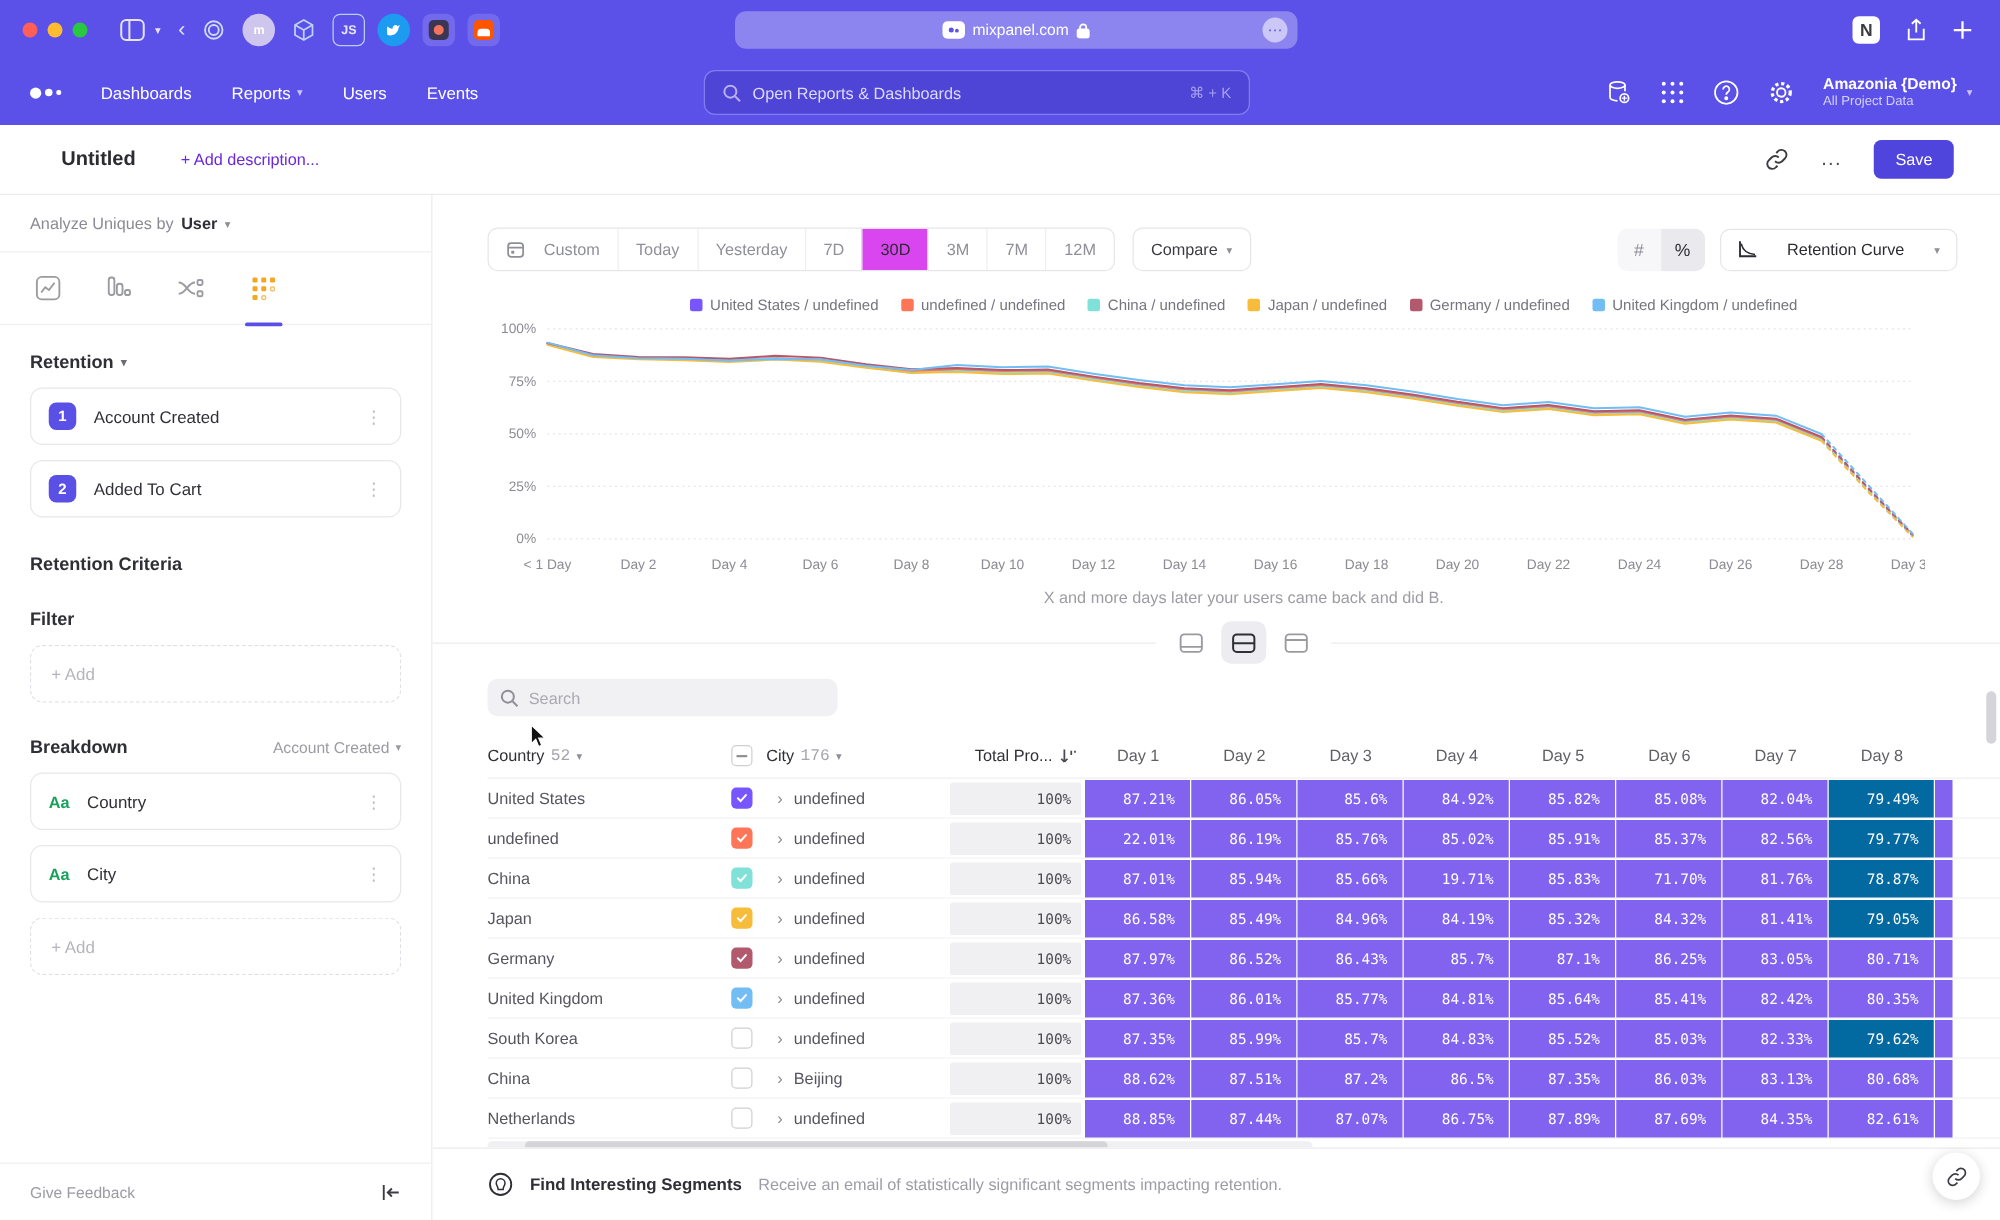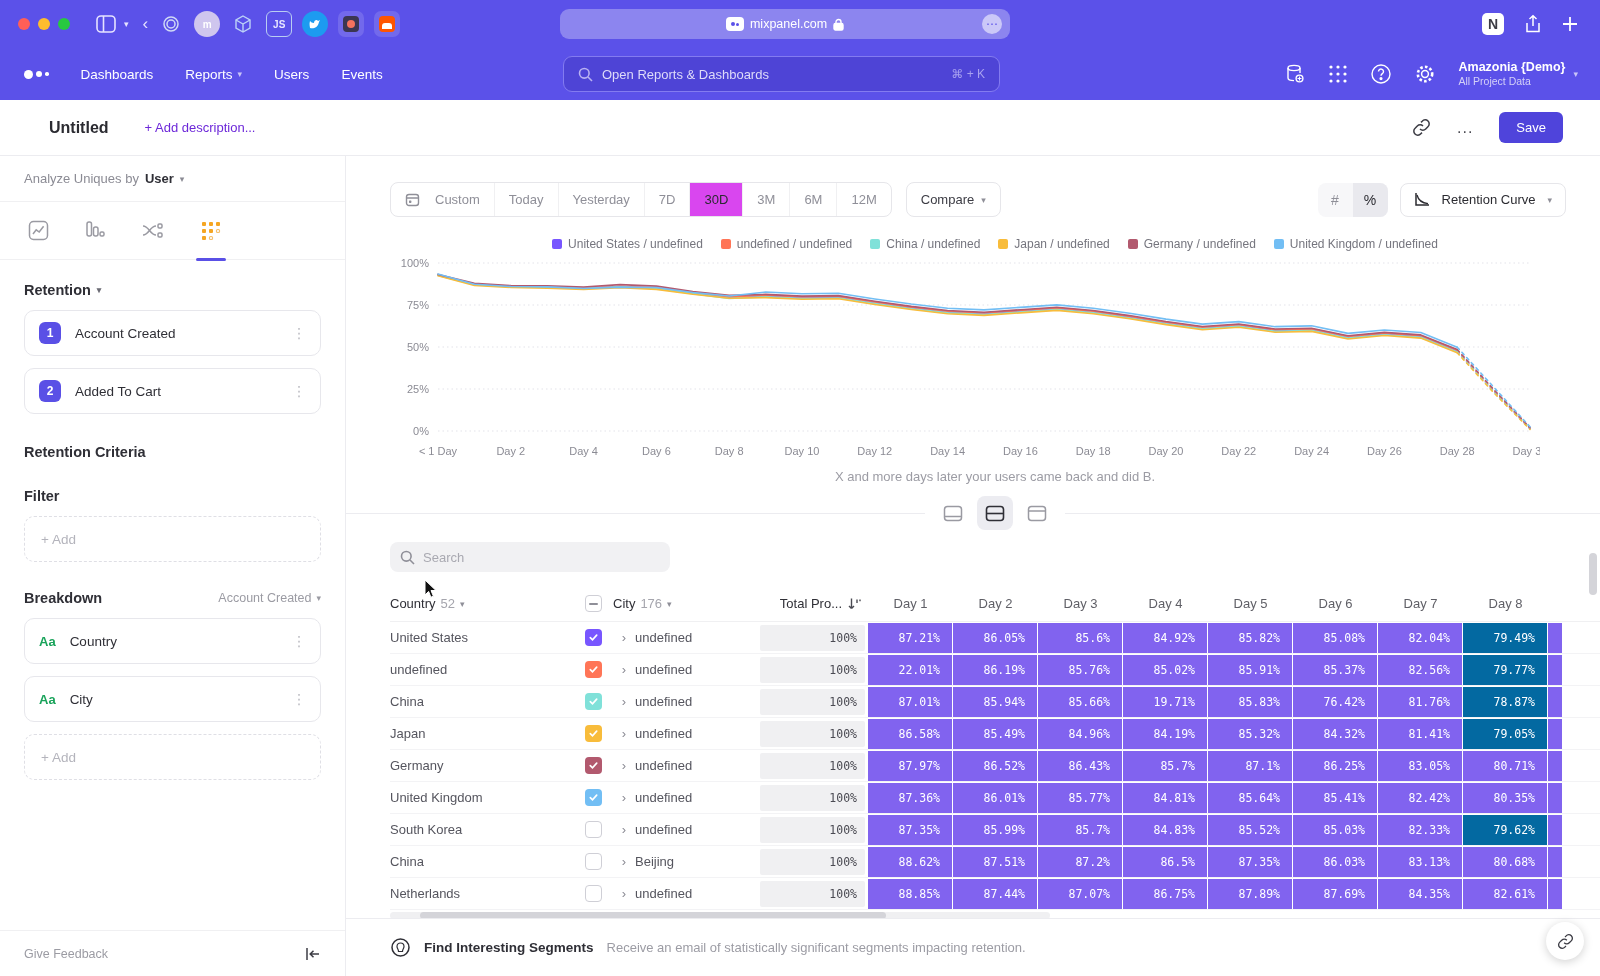--- a/index.html
+++ b/index.html
@@ -6,21 +6,21 @@
   html,body { width:1600px; height:976px; overflow:hidden; }
   body { font-family:"Liberation Sans", sans-serif; background:#fff; position:relative; }
 
   
   .chrome { height:48px; background:#5b51e9; display:flex; align-items:center; position:relative; }
   .traffic { display:flex; gap:8px; margin-left:18px; }
   .dot { width:12px; height:12px; border-radius:50%; }
   .chrome-ic { margin-left:16px; display:flex; align-items:center; color:#e6e3ff; }
   .ext { width:26px; height:26px; border-radius:7px; display:flex; align-items:center; justify-content:center; margin-left:10px; font-size:10px; font-weight:bold; color:#e8e6ff; }
   .ext.tile { background:rgba(255,255,255,.14); }
-  .urlbar { position:absolute; left:560px; top:9px; width:450px; height:30px; border-radius:9px; background:rgba(255,255,255,.30); display:flex; align-items:center; justify-content:center; color:#fff; font-size:12.5px; gap:6px; }
+  .urlbar { position:absolute; left:588px; top:9px; width:450px; height:30px; border-radius:9px; background:rgba(255,255,255,.30); display:flex; align-items:center; justify-content:center; color:#fff; font-size:12.5px; gap:6px; }
   .url-fav { width:18px; height:14px; background:#fff; border-radius:4px; display:flex; align-items:center; justify-content:center; gap:1.5px; }
   .url-fav i { width:4px; height:4px; border-radius:50%; background:#5b51e9; display:block; }
   .url-fav i+i { width:3px; height:3px; }
   .url-more { position:absolute; right:8px; top:5px; width:20px; height:20px; border-radius:50%; background:rgba(255,255,255,.55); color:#5b51e9; display:flex; align-items:center; justify-content:center; font-size:12px; }
   .chrome-right { margin-left:auto; display:flex; align-items:center; gap:20px; margin-right:22px; color:#fff; }
   .notion { width:22px; height:22px; background:#fff; border-radius:5px; color:#3c3c44; font-weight:bold; font-size:14px; display:flex; align-items:center; justify-content:center; }
 
   
   .nav { height:52px; background:#5b51e9; display:flex; align-items:center; position:relative; color:#fff; }
   .logo { margin-left:24px; display:flex; align-items:center; gap:3px; }
@@ -70,42 +70,42 @@
   .controls { margin-top:26px; display:flex; align-items:center; padding-right:34px; }
   .range-group { display:flex; border:1px solid #e6e6ea; border-radius:8px; overflow:hidden; background:#fff; }
   .range-btn { padding:9px 14px; font-size:13px; color:#8f8f98; display:flex; align-items:center; gap:7px; border-left:1px solid #f0f0f2; }
   .range-btn:first-child { border-left:none;gap:15px; }
   .range-btn.active { background:#d946ef; color:#2b2b31; }
   .compare-btn { margin-left:14px; border:1px solid #e6e6ea; border-radius:8px; padding:9px 14px; font-size:13px; color:#3c3c44; display:flex; align-items:center; gap:7px; }
   .right-controls { margin-left:auto; display:flex; align-items:center; gap:12px; }
   .hashpct { display:flex; border-radius:8px; overflow:hidden; background:#f7f7f9; }
   .hp-btn { width:35px; height:34px; display:flex; align-items:center; justify-content:center; font-size:14px; color:#8f8f98; }
   .hp-btn.active { background:#e9e9ee; color:#2b2b31; }
-  .ctype-btn { border:1px solid #e6e6ea; border-radius:8px; height:34px; padding:0 13px; display:flex; align-items:center; gap:12px; font-size:13px; color:#2b2b31; background:#fff; }
+  .ctype-btn { border:1px solid #e6e6ea; border-radius:8px; height:34px; padding:0 13px; display:flex; align-items:center; gap:24px; font-size:13px; color:#2b2b31; background:#fff; }
 
   .legend { margin-top:20px; display:flex; justify-content:center; gap:18px; font-size:12px; color:#75757e; }
   .legend-item { display:flex; align-items:center; gap:6px; }
   .sw { width:10px; height:10px; border-radius:2px; display:block; }
 
   .chart-wrap { margin-top:2px; }
   .caption { text-align:center; color:#9c9ca4; font-size:13px; margin-top:0px; }
 
   .split-divider { position:relative; height:40px; margin-top:10px; }
   .split-divider .line { position:absolute; left:-44px; right:0; top:19px; border-top:1px solid #ececf0; }
   .layout-toggles { position:absolute; left:50%; transform:translateX(-50%); top:2px; background:#fff; padding:0 10px; display:flex; gap:6px; }
   .lt-btn { width:36px; height:34px; border-radius:8px; display:flex; align-items:center; justify-content:center; }
   .lt-btn.active { background:#ececf1; }
 
   
   .search-box { width:280px; height:30px; border-radius:8px; background:#f1f1f3; display:flex; align-items:center; padding:0 10px; gap:8px; margin-top:8px; }
   .search-box .ph { color:#a9a9b1; font-size:13px; }
   .grid { display:grid; grid-template-columns:195px 28px 22px 125px 108px repeat(8,85px) 14px; align-items:center; }
   .tbl-head { height:36px; font-size:13px; color:#2f2f36; margin-top:14px; border-bottom:1px solid #f0f0f2; }
   .tbl-head .dayh { text-align:center; color:#5f5f66; }
-  .muted { color:#a5a5ad; }
+  .muted { color:#a5a5ad;font-family:Liberation Mono, monospace; }
   .colhead { display:flex; align-items:center; gap:5px; }
   .tbl-row { height:32px; border-bottom:1px solid #f3f3f5; font-size:13px; color:#55555e; }
   .cb { width:17px; height:17px; border-radius:4px; display:flex; align-items:center; justify-content:center; }
   .cb.un { border:1.5px solid #cfcfd6; background:#fff; }
   .rowchev { color:#8b8b94; font-size:13px; text-align:center; }
   .total-bar { background:#f0f0f2; border-radius:2px; height:26px; display:flex; align-items:center; justify-content:flex-end; padding-right:8px; margin-right:3px; font-family:"DejaVu Sans Mono", monospace; font-size:11.5px; color:#4a4a52; }
   .day-cell { height:30px; margin-right:1px; background:#8163ef; color:#fff; display:flex; align-items:center; justify-content:flex-end; padding-right:12px; font-family:"DejaVu Sans Mono", monospace; font-size:11.5px; }
   .day-cell.light { background:#0369a1; }
   .sliver { height:30px; background:#8163ef; }
   .hscroll { position:relative; height:10px; margin-top:2px; }
@@ -411,21 +411,21 @@
           <div class="range-btn">
             <span>7D</span>
           </div>
           <div class="range-btn active">
             <span>30D</span>
           </div>
           <div class="range-btn">
             <span>3M</span>
           </div>
           <div class="range-btn">
-            <span>6M</span>
+            <span>7M</span>
           </div>
           <div class="range-btn">
             <span>12M</span>
           </div>
         </div>
       <div class="compare-btn">
         <span>Compare</span>
           <span class="chev" style="color:#8f8f98">▾</span>
       </div>
       <div class="right-controls">
@@ -639,21 +639,21 @@
             </span>
           </span>
           <span class="rowchev">›</span>
           <span>undefined</span>
           <span class="total-bar">100%</span>
           <span class="day-cell">87.01%</span>
           <span class="day-cell">85.94%</span>
           <span class="day-cell">85.66%</span>
           <span class="day-cell">19.71%</span>
           <span class="day-cell">85.83%</span>
-          <span class="day-cell">76.42%</span>
+          <span class="day-cell">71.70%</span>
           <span class="day-cell">81.76%</span>
           <span class="day-cell light">78.87%</span>
           <span class="sliver"></span>
         </div>
         <div class="grid tbl-row">
           <span>Japan</span>
           <span>
             <span class="cb" style="background: rgb(248, 188, 59);">
               <svg width="11" height="11" viewBox="0 0 12 12">
                 <path d="M2.5 6.2l2.4 2.4 4.6-5.2" stroke="#fff" stroke-width="1.8" fill="none" stroke-linecap="round"></path>

